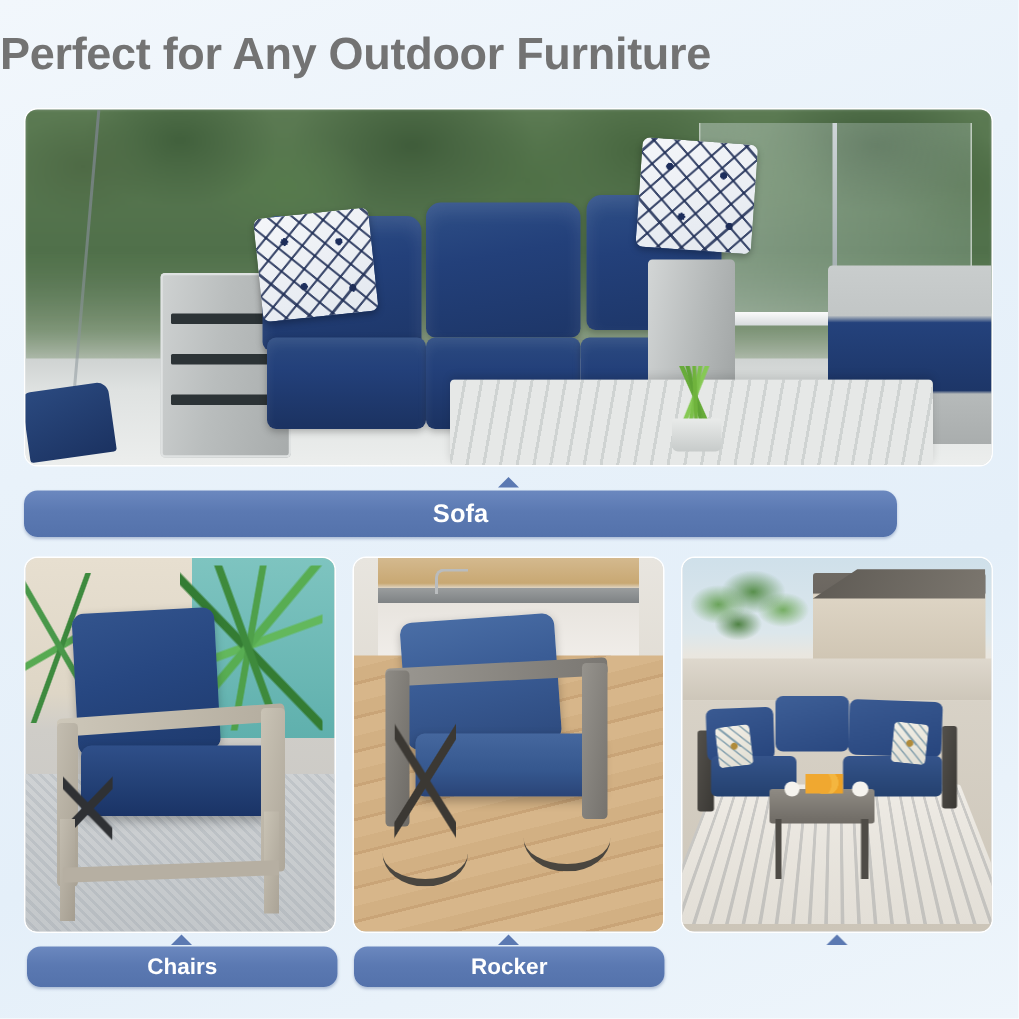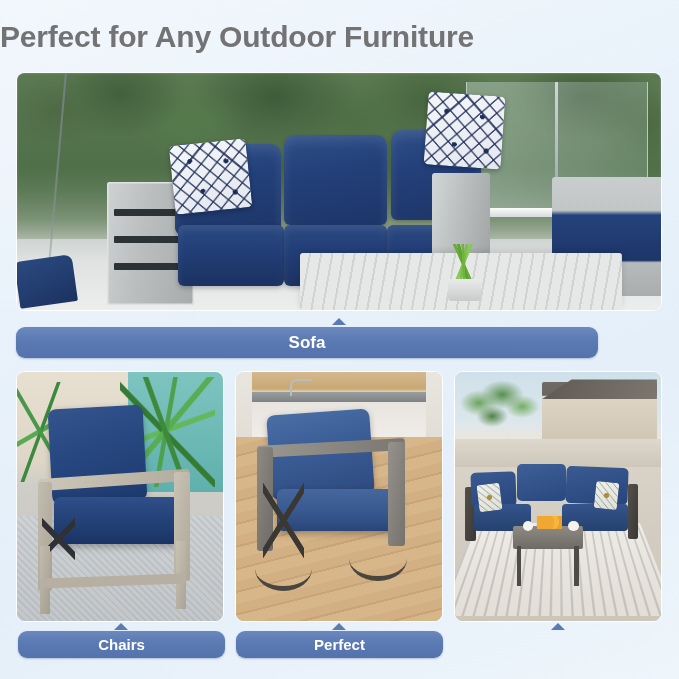--- a/index.html
+++ b/index.html
@@ -479,21 +479,21 @@
       <div class="rk-arm-l"></div>
       <div class="rk-arm-r"></div>
       <div class="rk-brace"></div>
       <div class="rk-runner-l"></div>
       <div class="rk-runner-r"></div>
     </div>
   </div>
 
   <div class="pointer" id="pointer-rocker"></div>
   <div class="caption" id="caption-rocker">
-    <span class="caption-text">Perfect</span>
+    <span class="caption-text">Rocker</span>
   </div>
 
   <div class="photo" id="photo-sectional">
     <div class="scene">
       <div class="sc-sky"></div>
       <div class="sc-house"></div>
       <div class="sc-house-roof"></div>
       <div class="sc-tree"></div>
       <div class="sc-wall"></div>
       <div class="sc-ground"></div>

